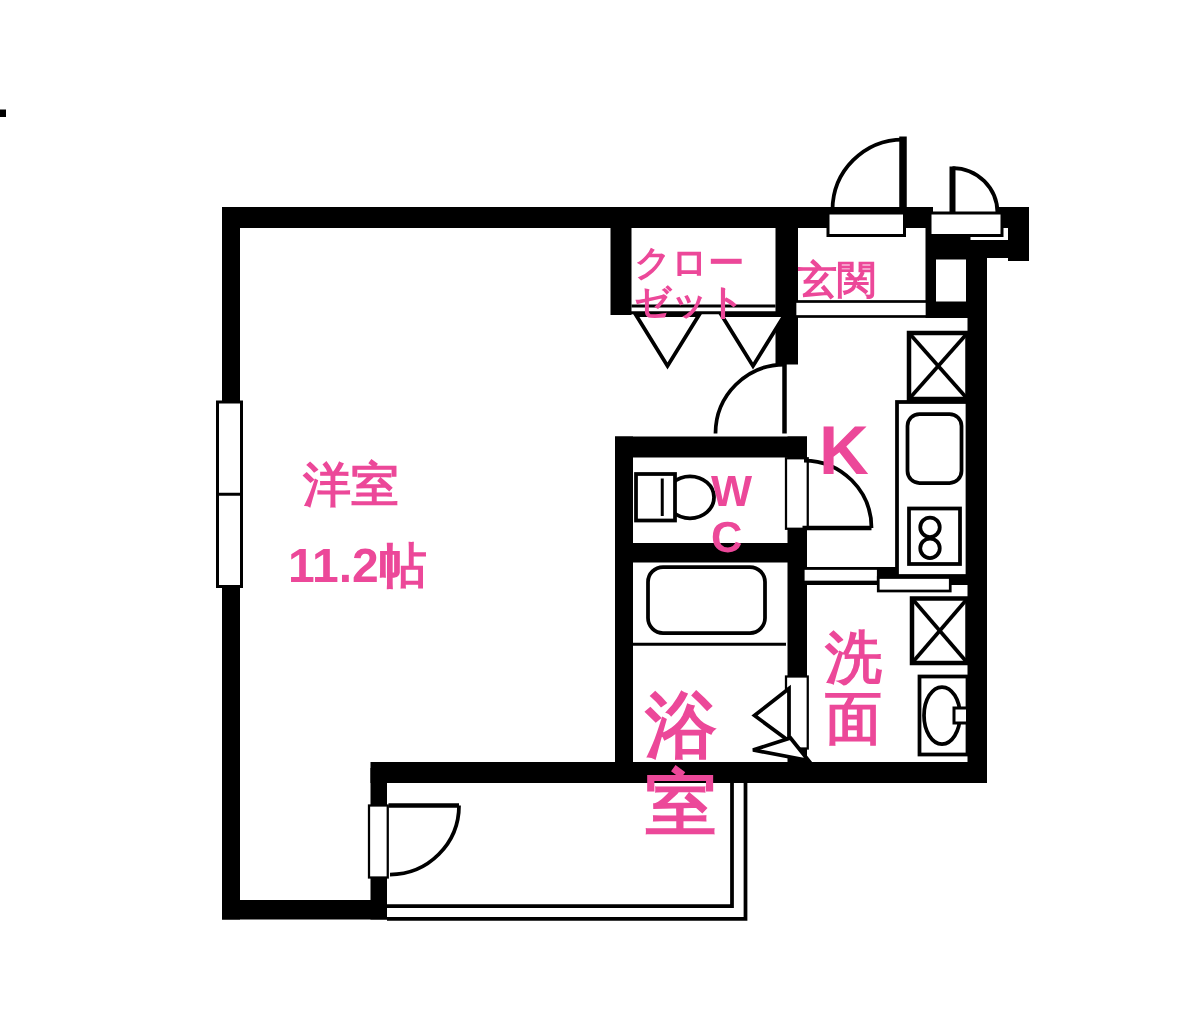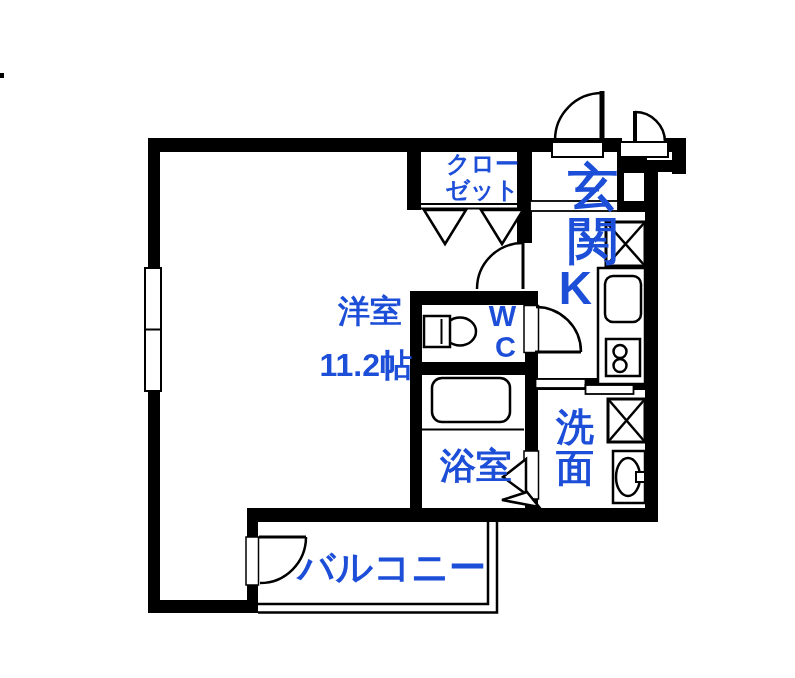--- a/index.html
+++ b/index.html
@@ -3,22 +3,22 @@
 <meta charset="utf-8">
 <style>
   html,body{margin:0;padding:0;background:#ffffff;}
   #plan{
     position:relative;width:795px;height:678px;background:#ffffff;
     font-family:"Liberation Sans","DejaVu Sans",sans-serif;
     overflow:hidden;
   }
   .wall{position:absolute;background:#000000;}
   .lbl{
-    position:absolute;color:#1d4ed8;font-weight:bold;text-align:right;
-    white-space:pre-line;line-height:1.08;letter-spacing:0px;
+    position:absolute;color:#ec4899;font-weight:bold;text-align:left;
+    white-space:pre-line;line-height:1.08;letter-spacing:0px;margin-top:12px;
   }
   svg{position:absolute;left:0;top:0;}
 </style>
 </head>
 <body>
 
 <div id="plan">
 
   <div class="wall" style="left:0px;top:73px;width:4px;height:5px"></div>
   <div class="wall" style="left:148px;top:138px;width:474px;height:14px"></div>
@@ -141,26 +141,25 @@
       <polyline points="258,612.5 497,612.5 497,522" fill="none" stroke="#000" stroke-width="2.5"></polyline>
     </g>
   </svg>
 
   <div class="lbl" style="left:202px;top:294px;width:200px;font-size:32px">洋室</div>
   <div class="lbl" style="left:192px;top:348px;width:220px;font-size:32px">11.2帖</div>
 
   <div class="lbl" style="left:423px;top:151px;width:96px;font-size:24px;line-height:26px">クロー
 ゼット</div>
 
-  <div class="lbl" style="left:532px;top:160px;width:86px;font-size:50px">玄関</div>
+  <div class="lbl" style="left:532px;top:160px;width:86px;font-size:26px">玄関</div>
 
   <div class="lbl" style="left:546px;top:264px;width:46px;font-size:46px;font-weight:600">K</div>
 
   <div class="lbl" style="left:474px;top:301px;width:42px;font-size:29px;line-height:31px">W
 C</div>
 
-  <div class="lbl" style="left:430px;top:447px;width:82px;font-size:36px">浴室</div>
+  <div class="lbl" style="left:430px;top:447px;width:82px;font-size:48px">浴室</div>
 
   <div class="lbl" style="left:550px;top:407px;width:44px;font-size:38px;line-height:41px">洗
 面</div>
 
-  <div class="lbl" style="left:288px;top:548px;width:198px;font-size:37px">バルコニー</div>
 </div>
 
 </body></html>

